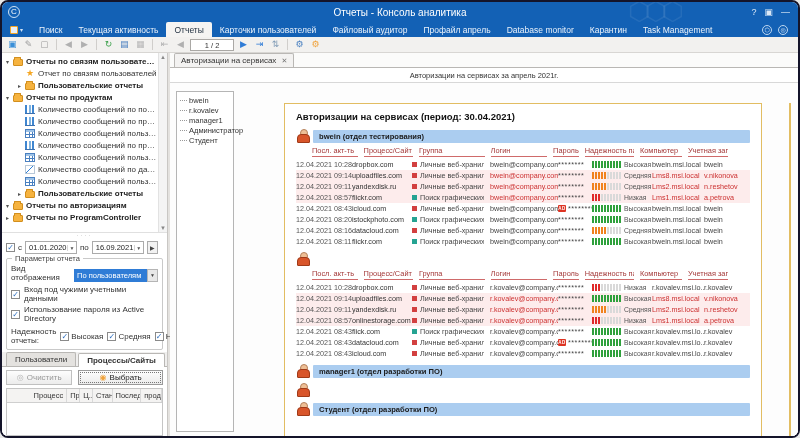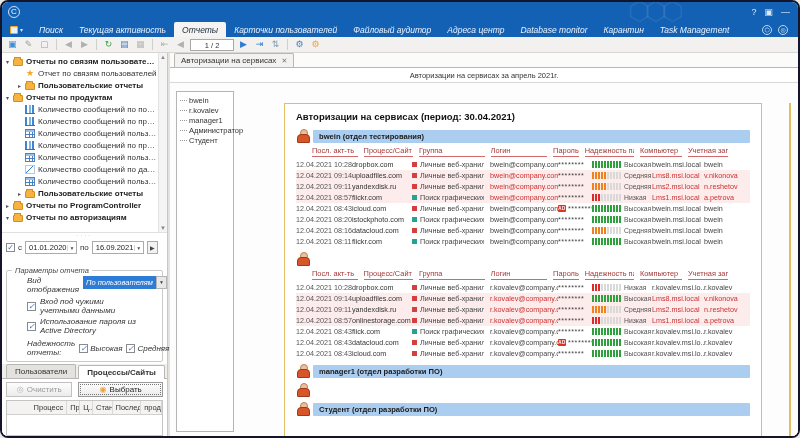--- a/index.html
+++ b/index.html
@@ -48,23 +48,23 @@
   .ic-grid{border:1px solid #4a80c0;background:linear-gradient(#9cc1e6 0 2px,transparent 2px),linear-gradient(90deg,transparent 0 3px,#4a80c0 3px 4px,transparent 4px 6px,#4a80c0 6px 7px,transparent 7px),linear-gradient(transparent 0 4px,#4a80c0 4px 5px,transparent 5px);}
   .ic-line{border:1px solid #b8c8d8;background:linear-gradient(135deg,transparent 42%,#2f7fd6 42% 52%,transparent 52%);}
   .ic-users{background:radial-gradient(circle at 3px 3px,#8898a8 0 2px,transparent 2px),radial-gradient(circle at 7px 5px,#4a90d0 0 2px,transparent 2px);}
   
   .daterow{display:flex;align-items:center;gap:3px;padding:3px 4px;font-size:8px;color:#333;flex:0 0 auto;}
   .cb{width:9px;height:9px;border:1px solid #8a8a8a;background:#fff;color:#2f6fc0;font-size:8px;line-height:8px;text-align:center;flex:0 0 auto;}
   .datebox{width:52px;height:13px;border:1px solid #ababab;background:#fff;font-size:7.5px;display:flex;align-items:center;}
   .datebox .dv{flex:1;padding-left:3px;color:#222;}
   .datebox .dd{width:9px;text-align:center;font-size:5px;color:#555;border-left:1px solid #d5d5d5;}
   .nextbtn{width:11px;height:13px;border:1px solid #ababab;background:#f2f2f2;font-size:6px;text-align:center;line-height:12px;color:#444;}
-  .params{margin:13px 4px 2px;border:1px solid #c9c9c9;border-radius:2px;padding:3px 20px 4px;font-size:8px;color:#333;position:relative;flex:0 0 auto;font-style:italic;}
+  .params{margin:1px 4px 2px;border:1px solid #c9c9c9;border-radius:2px;padding:3px 4px 4px;font-size:8px;color:#333;position:relative;flex:0 0 auto;}
   .params .legend{position:absolute;top:-5px;left:5px;background:#fff;padding:0 3px;font-size:7.5px;color:#444;}
-  .viewrow{display:flex;align-items:flex-start;gap:4px;margin:2px 0 3px;}
+  .viewrow{display:flex;align-items:flex-end;gap:4px;margin:2px 0 3px;}
   .viewsel{flex:0 0 auto;width:84px;height:13px;background:#2f7cd6;color:#fff;font-size:7.5px;display:flex;align-items:center;}
   .viewsel .sv{flex:1;padding-left:3px;white-space:nowrap;overflow:hidden;}
   .viewsel .dd{width:11px;height:100%;background:#e8e8e8;color:#444;border:1px solid #b5b5b5;font-size:5px;text-align:center;line-height:11px;}
   .pchk{display:flex;align-items:center;gap:4px;margin:2px 0;}
   .strrow{display:flex;align-items:center;gap:4px;margin-top:4px;}
   .strrow .opt{display:flex;align-items:center;gap:2px;}
   
   .ltabs{display:flex;align-items:flex-end;height:15px;padding-left:4px;background:#f0efee;border-bottom:1px solid #b9b7b4;flex:0 0 auto;}
   .ltab{font-size:8px;color:#333;padding:2px 8px;border:1px solid #b9b7b4;border-bottom:none;background:#e4e2df;border-radius:2px 2px 0 0;margin-right:2px;cursor:default;}
   .ltab.active{background:#fff;position:relative;top:1px;font-weight:bold;}
@@ -116,39 +116,40 @@
   .splitter{width:2px;background:#e4e2df;flex:0 0 auto;}
 </style>
 </head>
 <body>
 
 <div class="window">
 
   <div class="titlebar">
     <span class="logo">C</span>
     <span class="hexdeco">⬡⬡⬡</span>
+    <span class="ttl">Отчеты - Консоль аналитика</span>
     <span class="tb-icons">
         <span>?</span>
         <span>▣</span>
         <span>—</span>
       </span>
   </div>
 
   <div class="ribbon">
     <div class="appbtn">
         <span class="sq"></span>
         <span class="car">▾</span>
       </div>
-    <div id="rtabs" style="display:flex;font-style:italic;">
+    <div id="rtabs" style="display:flex;">
         <div class="rtab">Поиск</div>
         <div class="rtab">Текущая активность</div>
         <div class="rtab active">Отчеты</div>
         <div class="rtab">Карточки пользователей</div>
         <div class="rtab">Файловый аудитор</div>
-        <div class="rtab">Адреса центр</div>
+        <div class="rtab">Профайл апрель</div>
         <div class="rtab">Database monitor</div>
         <div class="rtab">Карантин</div>
         <div class="rtab">Task Management</div>
       </div>
     <div class="ribbon-right" id="rright">
         <span class="ric">⬡</span>
         <span class="ric">◎</span>
       </div>
   </div>
 
@@ -238,28 +239,28 @@
               <span class="tw"></span>
               <span class="ic ic-grid"></span>
               <span class="tl">Количество сообщений пользователей по датам</span>
             </div>
             <div class="titem lvl1 b">
               <span class="tw">▸</span>
               <span class="ic ic-folder"></span>
               <span class="tl">Пользовательские отчеты</span>
             </div>
             <div class="titem lvl0 b">
+              <span class="tw">▾</span>
+              <span class="ic ic-folder"></span>
+              <span class="tl">Отчеты по авторизациям</span>
+            </div>
+            <div class="titem lvl0 b">
               <span class="tw">▸</span>
               <span class="ic ic-folder"></span>
               <span class="tl">Отчеты по ProgramController</span>
-            </div>
-            <div class="titem lvl0 b">
-              <span class="tw">▾</span>
-              <span class="ic ic-folder"></span>
-              <span class="tl">Отчеты по авторизациям</span>
             </div>
           </div>
         <div class="vscroll">
             <span>▲</span>
             <span>▼</span>
           </div>
       </div>
       <div class="splitdots">····</div>
       <div class="daterow">
         <span class="cb">✓</span>

